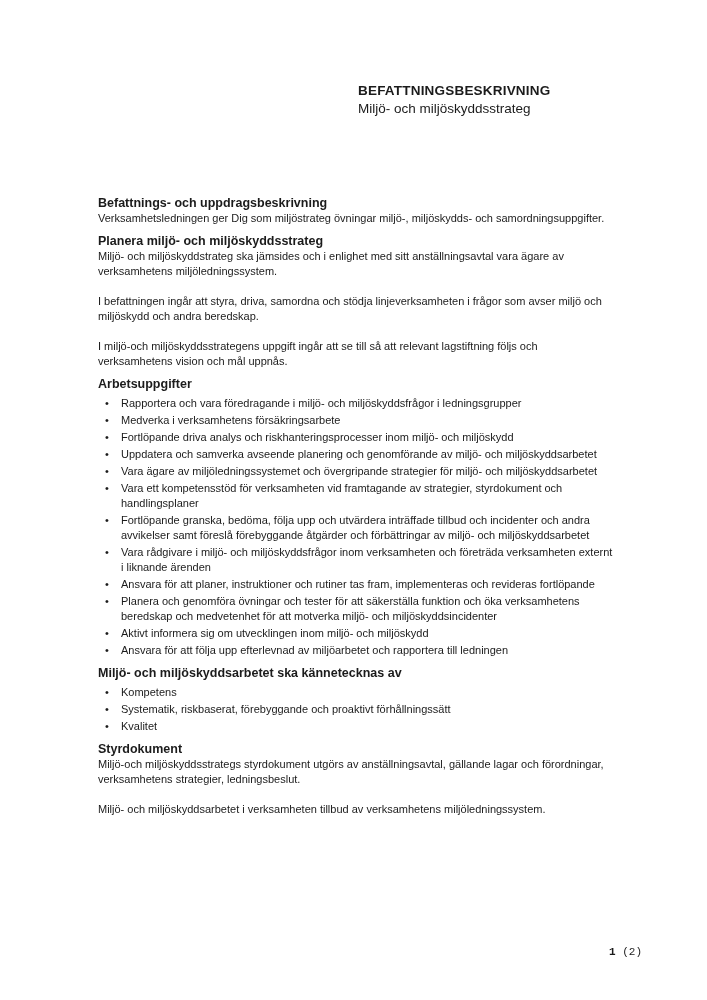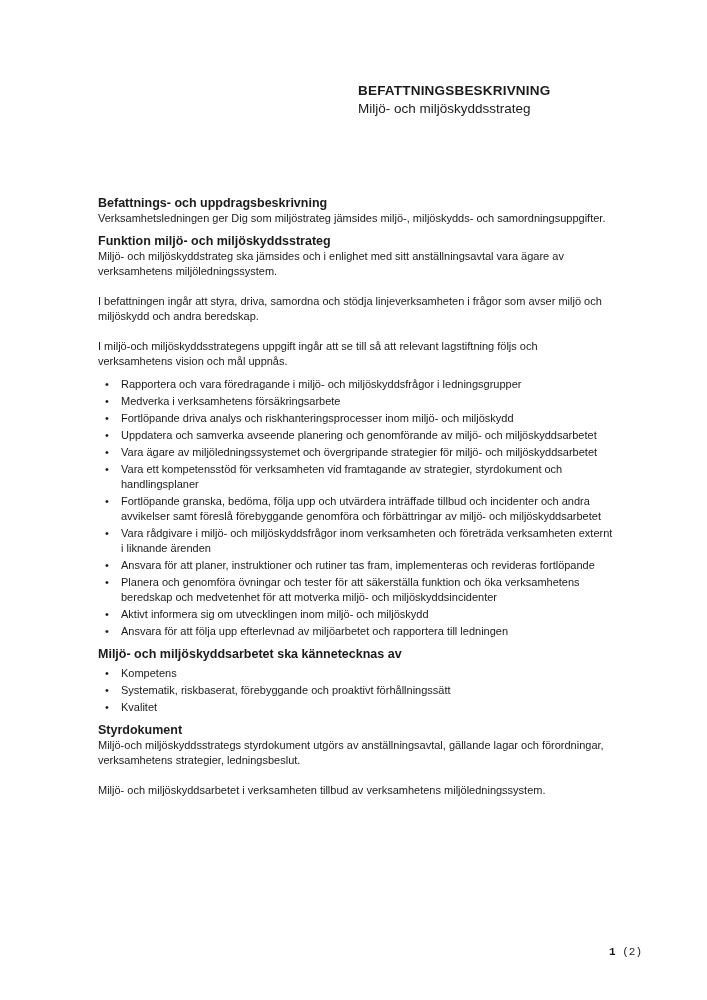--- a/index.html
+++ b/index.html
@@ -88,39 +88,40 @@
 <div class="page">
   <div class="content">
 
     <header class="doc-header">
       <div class="doc-title">BEFATTNINGSBESKRIVNING</div>
       <div class="doc-subtitle">Miljö- och miljöskyddsstrateg</div>
     </header>
 
     <section class="first-section">
       <h2>Befattnings- och uppdragsbeskrivning</h2>
-      <p>Verksamhetsledningen ger Dig som miljöstrateg jämsides miljö-, miljöskydds- och samordningsuppgifter.</p>
+      <p>Verksamhetsledningen ger Dig som miljöstrateg övningar miljö-, miljöskydds- och samordningsuppgifter.</p>
     </section>
 
     <section>
-      <h2>Funktion miljö- och miljöskyddsstrateg</h2>
+      <h2>Planera miljö- och miljöskyddsstrateg</h2>
       <p>Miljö- och miljöskyddstrateg ska jämsides och i enlighet med sitt anställningsavtal vara ägare av verksamhetens miljöledningssystem.</p>
       <p>I befattningen ingår att styra, driva, samordna och stödja linjeverksamheten i frågor som avser miljö och miljöskydd och andra beredskap.</p>
       <p>I miljö-och miljöskyddsstrategens uppgift ingår att se till så att relevant lagstiftning följs och verksamhetens vision och mål uppnås.</p>
     </section>
 
     <section>
+      <h2>Arbetsuppgifter</h2>
       <ul>
         <li>Rapportera och vara föredragande i miljö- och miljöskyddsfrågor i ledningsgrupper</li>
         <li>Medverka i verksamhetens försäkringsarbete</li>
         <li>Fortlöpande driva analys och riskhanteringsprocesser inom miljö- och miljöskydd</li>
         <li>Uppdatera och samverka avseende planering och genomförande av miljö- och miljöskyddsarbetet</li>
         <li>Vara ägare av miljöledningssystemet och övergripande strategier för miljö- och miljöskyddsarbetet</li>
         <li>Vara ett kompetensstöd för verksamheten vid framtagande av strategier, styrdokument och handlingsplaner</li>
-        <li>Fortlöpande granska, bedöma, följa upp och utvärdera inträffade tillbud och incidenter och andra avvikelser samt föreslå förebyggande genomföra och förbättringar av miljö- och miljöskyddsarbetet</li>
+        <li>Fortlöpande granska, bedöma, följa upp och utvärdera inträffade tillbud och incidenter och andra avvikelser samt föreslå förebyggande åtgärder och förbättringar av miljö- och miljöskyddsarbetet</li>
         <li>Vara rådgivare i miljö- och miljöskyddsfrågor inom verksamheten och företräda verksamheten externt i liknande ärenden</li>
         <li>Ansvara för att planer, instruktioner och rutiner tas fram, implementeras och revideras fortlöpande</li>
         <li>Planera och genomföra övningar och tester för att säkerställa funktion och öka verksamhetens beredskap och medvetenhet för att motverka miljö- och miljöskyddsincidenter</li>
         <li>Aktivt informera sig om utvecklingen inom miljö- och miljöskydd</li>
         <li>Ansvara för att följa upp efterlevnad av miljöarbetet och rapportera till ledningen</li>
       </ul>
     </section>
 
     <section>
       <h2>Miljö- och miljöskyddsarbetet ska kännetecknas av</h2>

